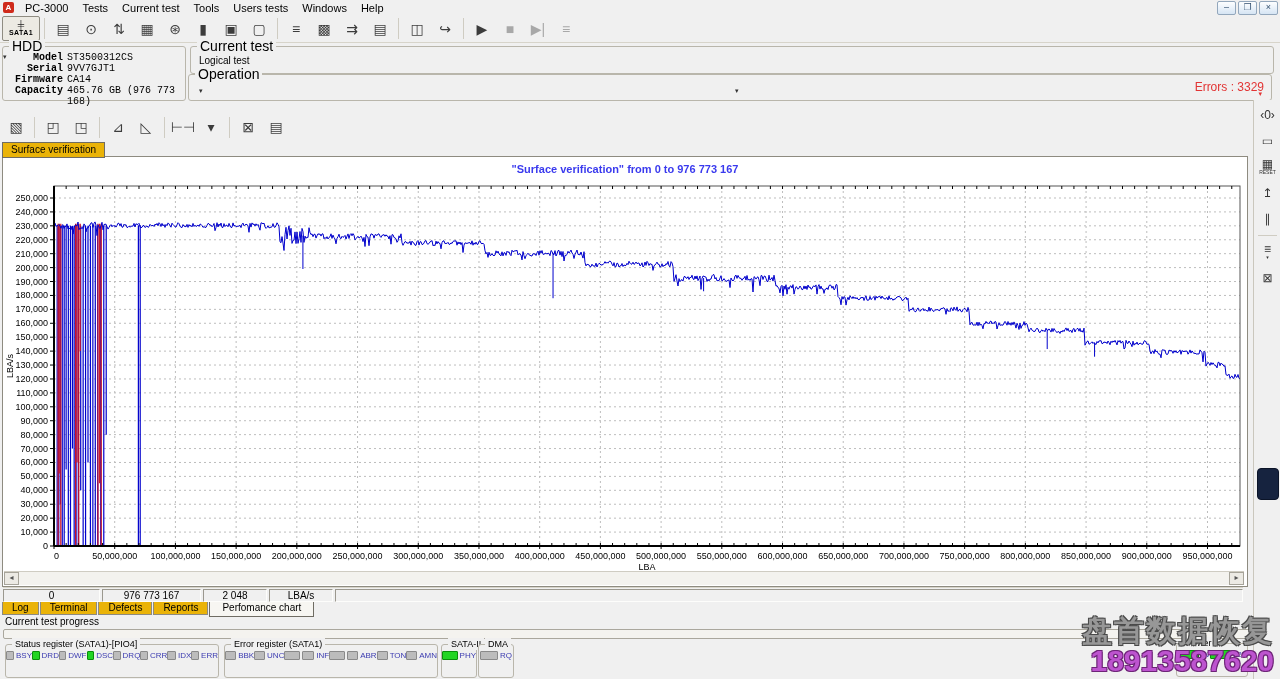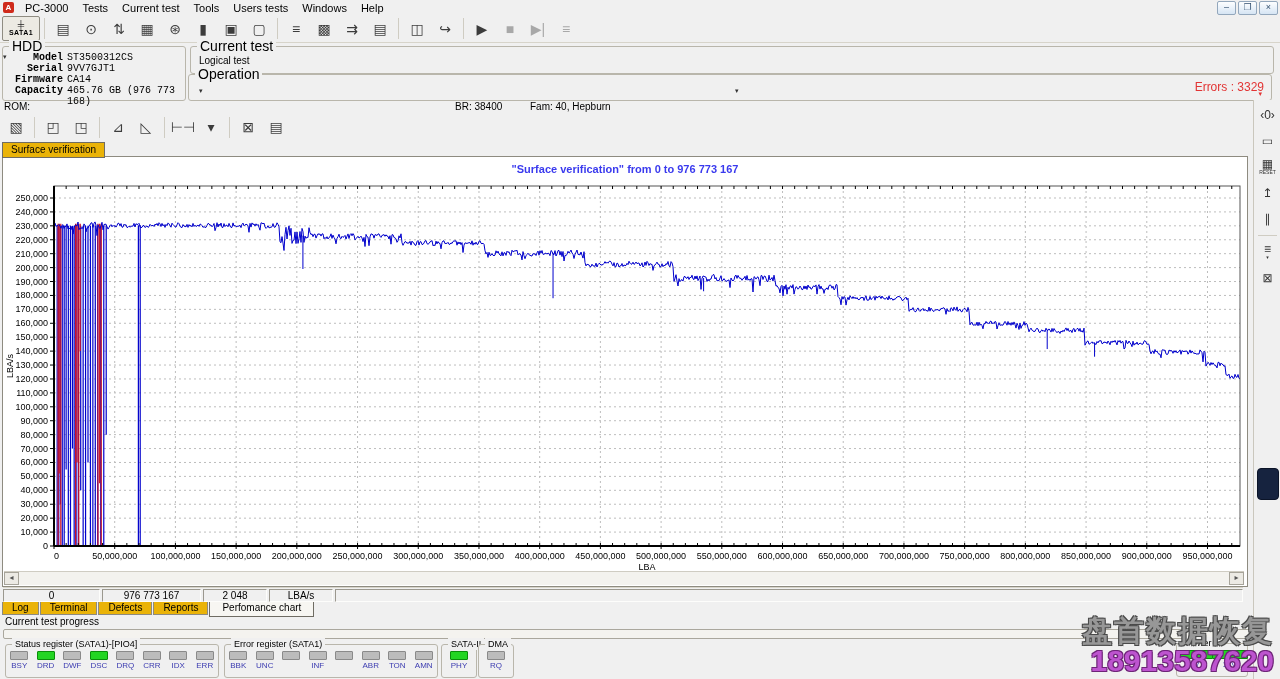--- a/index.html
+++ b/index.html
@@ -66,21 +66,21 @@
   #progress-label{position:absolute;left:5px;top:616px;font-size:10px;}
   #progress-bar{position:absolute;left:3px;top:629px;width:1246px;height:8px;border:1px solid #aaa79d;border-radius:2px;background:#f4f3ef;}
   .reg-group{position:absolute;top:644px;height:32px;border:1px solid #b9b6ab;border-radius:3px;background:#f0f0f0;}
   .reg-group .gtitle{font-size:9px;}
   .reg-status{left:5px;width:212px;}
   .reg-error{left:224px;width:212px;}
   .reg-sata{left:441px;width:34px;}
   .reg-dma{left:478px;width:34px;}
   .reg-power{left:1176px;width:70px;top:643px;}
   .led-row{position:absolute;left:0;top:6px;width:100%;display:flex;justify-content:space-around;}
-  .led-col{display:flex;flex-direction:column;align-items:center;gap:2px;min-width:18px;}
+  .led-col{display:flex;align-items:center;gap:2px;min-width:18px;}
   .led{width:16px;height:7px;background:#bcbcbc;border:1px solid #8a8a8a;border-radius:1px;}
   .led.on{background:#23d523;border-color:#0b8d0b;}
   .reg-power .led{width:34px;}
   .led-label{font-size:8px;color:#3b3bb0;line-height:8px;white-space:nowrap;}
 
   
   #right-strip{position:absolute;left:1253px;top:100px;width:27px;height:579px;background:#f0f0f0;border-left:1px solid #cac7bd;}
   .rtb{width:24px;height:22px;margin:4px auto 0;display:flex;flex-direction:column;align-items:center;justify-content:center;font-size:12px;color:#333;line-height:11px;}
   .rtb .sub{font-size:5px;line-height:5px;letter-spacing:0;color:#333;}
   .rtbsep{width:19px;height:1px;background:#cfccc2;margin:5px auto;}
@@ -174,25 +174,20 @@
   </div>
 
   <div class="group" id="operation-group">
     <span class="gtitle">Operation</span>
     <div id="op-arrow-l">▾</div>
     <div id="op-arrow-r">▾</div>
   </div>
   <div id="errors-badge">Errors : 3329</div>
   <div id="errors-arrow">▾</div>
 
-  <div id="rom-row">
-    <span id="rom-label">ROM:</span>
-    <span id="rom-br">BR: 38400</span>
-    <span id="rom-fam">Fam: 40, Hepburn</span>
-  </div>
 
   <div id="chart-toolbar">
       <div class="tb">▧</div>
       <div class="tbsep"></div>
       <div class="tb">◰</div>
       <div class="tb">◳</div>
       <div class="tbsep"></div>
       <div class="tb">⊿</div>
       <div class="tb">◺</div>
       <div class="tbsep"></div>

